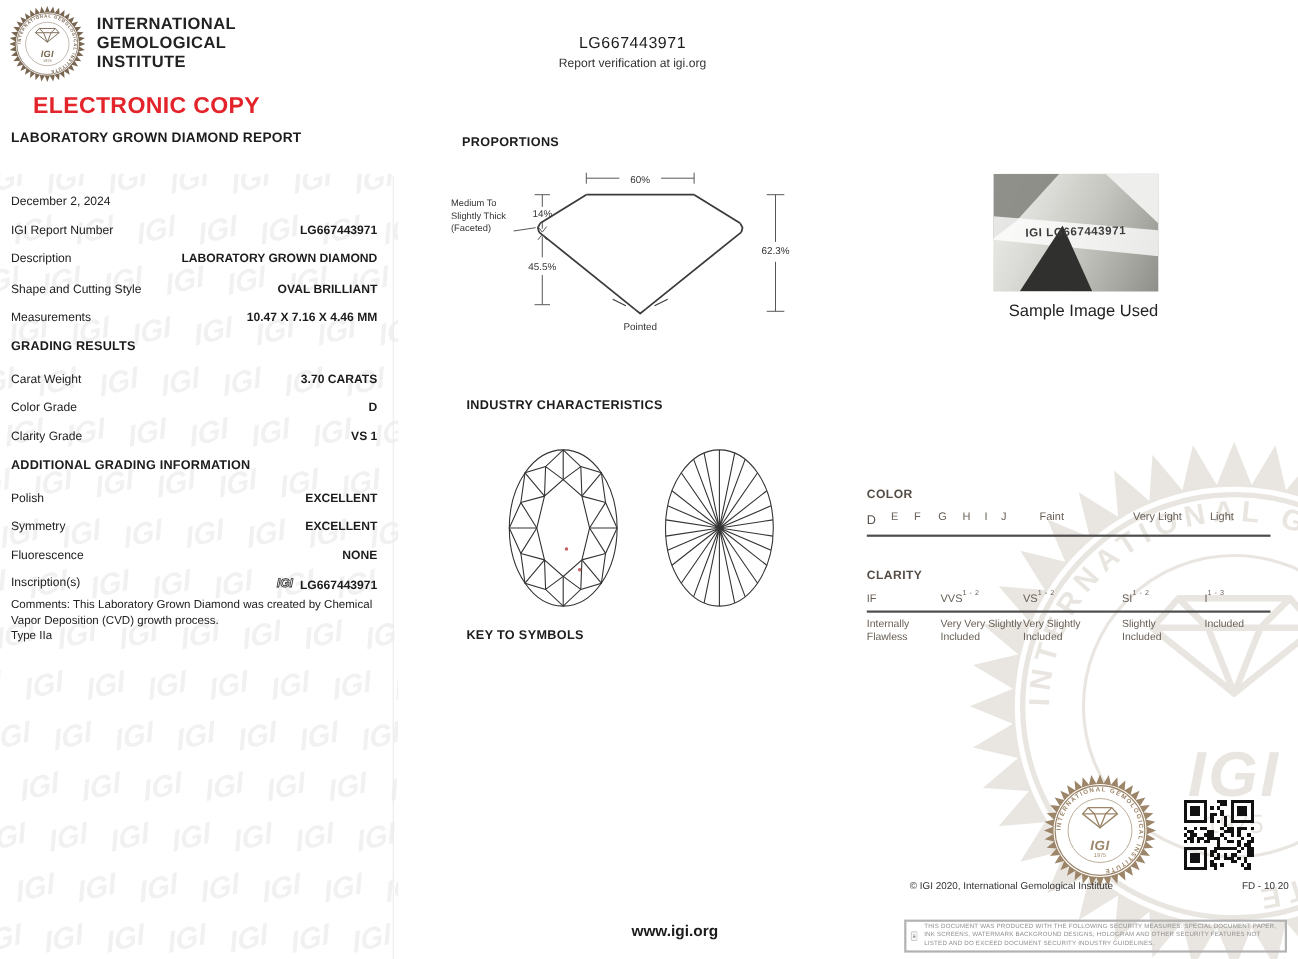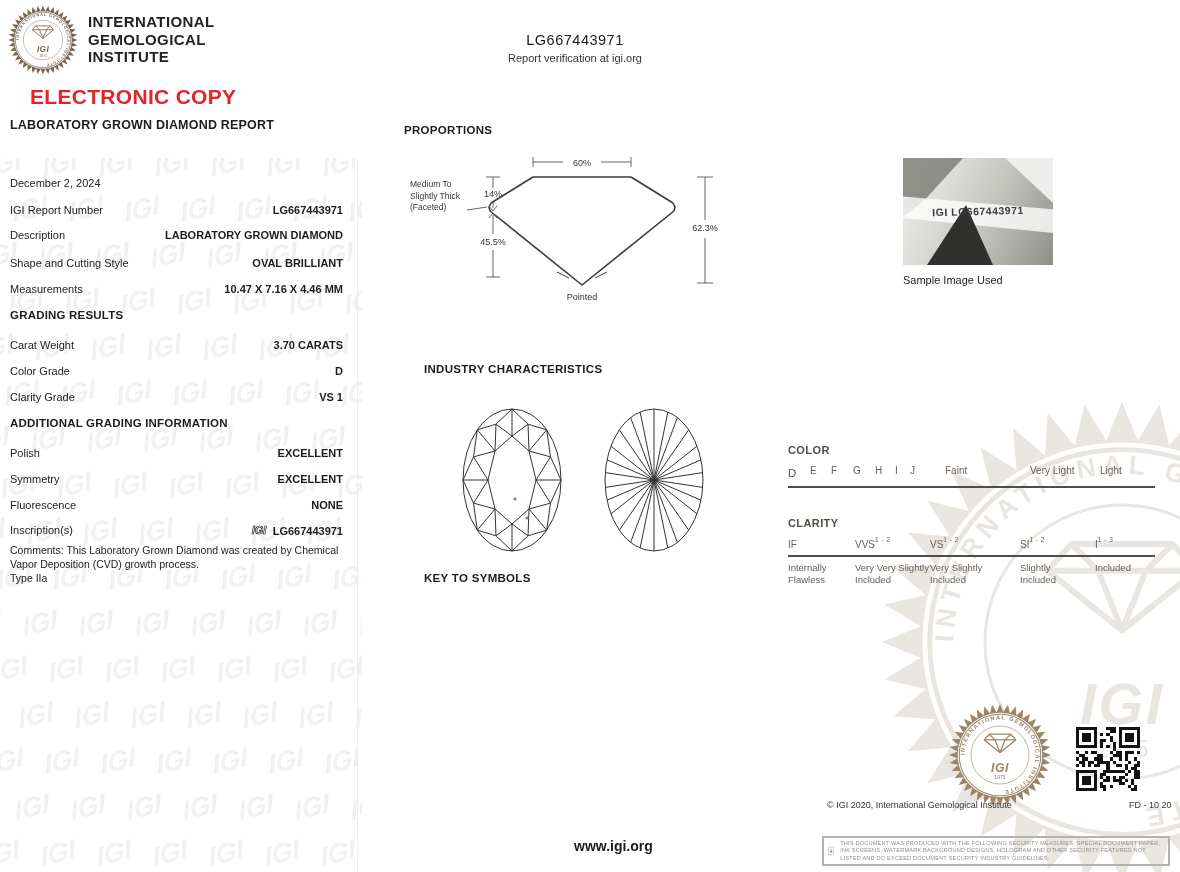--- a/index.html
+++ b/index.html
@@ -25,21 +25,21 @@
   .key-lines{font-size:10px;line-height:13.5px;color:#222;}
   .sample-photo{width:150px;height:107px;overflow:hidden;
      background:linear-gradient(115deg,#f0f0ee 0%,#dbdbd7 30%,#c6c6c0 55%,#a8a8a2 80%,#8f8f89 100%);}
   .sample-photo .ly{position:absolute;left:0;top:0;width:100%;height:100%;}
   .sp-darktop{clip-path:polygon(0 0,40% 0,14% 40%,0 55%);background:#80807a;opacity:.85;}
   .sp-band{clip-path:polygon(0 36%,100% 48%,100% 70%,0 56%);background:rgba(255,255,255,.78);}
   .sp-right{clip-path:polygon(68% 0,100% 0,100% 42%);background:#eeeeec;}
   .sp-darkbot{clip-path:polygon(16% 100%,60% 100%,42% 44%);background:#30302e;}
   .sp-text{position:absolute;left:0;top:44%;width:100%;text-align:center;font-size:10.5px;
      letter-spacing:.5px;color:#3c3c3c;font-weight:bold;transform:rotate(-1.5deg);}
-  .caption{font-size:11px;color:#222;text-align:left;width:150px;}
+  .caption{font-size:15px;color:#222;text-align:right;width:150px;}
   
   .scale-head{font-weight:bold;font-size:11px;letter-spacing:.4px;color:#554d45;}
   .scale-letter{font-size:10px;color:#675e55;}
   .scale-letter.current{font-size:11.5px;color:#5a5149;}
   .scale-range{font-size:10px;color:#675e55;}
   .scale-line{height:1.5px;background:#4d4d4d;width:367px;}
   .cl-abbr{font-size:10px;color:#675e55;}
   .cl-sup{font-size:6.5px;vertical-align:6px;color:#675e55;letter-spacing:.5px;}
   .cl-desc{font-size:9.5px;line-height:12px;color:#675e55;}
   
@@ -278,21 +278,21 @@
         <text x="11" y="10" text-anchor="middle" font-size="11" font-style="italic" font-weight="bold" fill="none" stroke="#222" stroke-width="0.7">IGI</text>
       </svg><span>LG667443971</span>
     </span>
   </div>
 
   <div class="abs comments" style="left:10px;top:543px;">
     <div>Comments: This Laboratory Grown Diamond was created by Chemical Vapor Deposition (CVD) growth process.</div>
     <div>Type IIa</div>
   </div>
 
-  <div class="abs block-title" style="left:404px;top:124px;text-align:center;">PROPORTIONS</div>
+  <div class="abs block-title" style="left:420px;top:124px;text-align:center;">PROPORTIONS</div>
 
   <svg class="abs" style="left:405px;top:150px;" width="330" height="160" viewBox="0 0 330 160">
 
     <g stroke="#3a3a3a" stroke-width="1.6" fill="none" stroke-linejoin="round">
       <path d="M128 27 H226"></path>
       <path d="M128 27 L86 53"></path>
       <path d="M226 27 L268 53"></path>
       <path d="M86 53 l-2 4 l1 4"></path>
       <path d="M268 53 l2 4 l-1 4"></path>
       <path d="M85 61 L172 131"></path>

